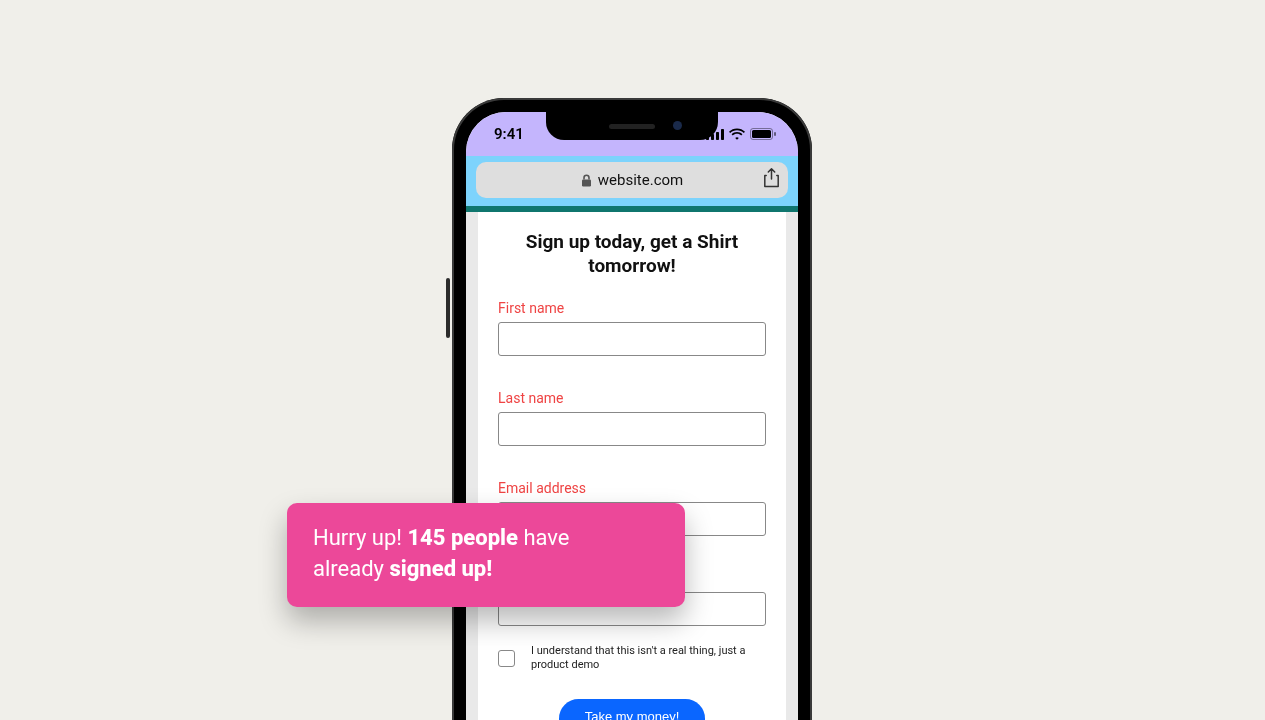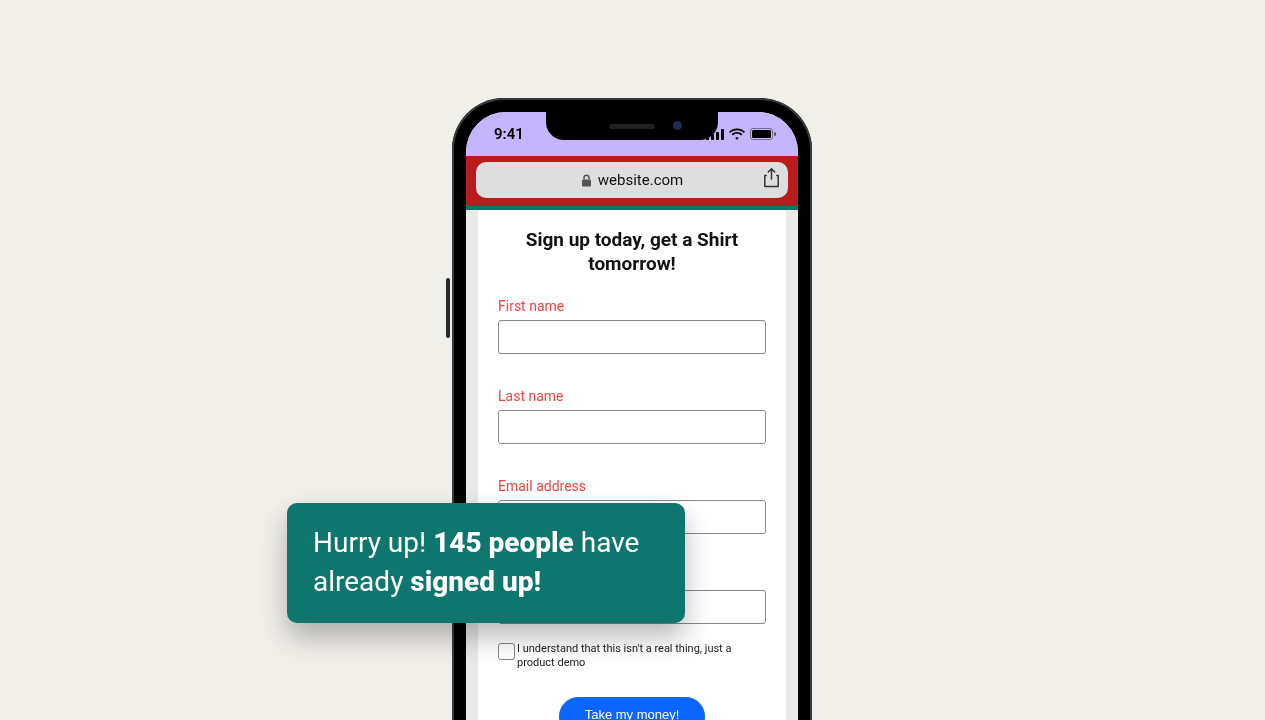--- a/index.html
+++ b/index.html
@@ -89,23 +89,23 @@
   }
   .status-right {
     display: flex;
     align-items: center;
     gap: 5px;
   }
   .status-right svg { display: block; }
 
   
   .browser-bar {
-    background: #b91c1c;
+    background: #7dd3fc;
     padding: 6px 10px 8px 10px;
-    border-bottom: 4px solid #0f766e;
+    border-bottom: 6px solid #0f766e;
   }
   .address-pill {
     background: #dedede;
     border-radius: 10px;
     height: 36px;
     display: flex;
     align-items: center;
     position: relative;
     justify-content: center;
   }
@@ -154,22 +154,22 @@
     width: 100%;
     height: 34px;
     border: 1px solid #888;
     border-radius: 3px;
     background: #fff;
     padding: 0 8px;
     font-size: 14px;
   }
   .checkbox-row {
     display: flex;
-    align-items: flex-start;
-    gap: 2px;
+    align-items: center;
+    gap: 16px;
     margin-top: 18px;
     margin-bottom: 26px;
   }
   .checkbox {
     width: 17px;
     height: 17px;
     border: 1px solid #888;
     border-radius: 3px;
     background: #fff;
     flex-shrink: 0;
@@ -192,25 +192,25 @@
     font-weight: 500;
     cursor: pointer;
   }
 
   
   .banner {
     position: absolute;
     left: 287px;
     top: 503px;
     width: 398px;
-    background: #0f766e;
+    background: #ec4899;
     color: #fff;
     border-radius: 10px;
     padding: 20px 42px 22px 26px;
-    font-size: 28px;
+    font-size: 22px;
     line-height: 1.4;
     box-shadow: 0 14px 28px rgba(0,0,0,0.28);
     z-index: 50;
   }
   .banner b { font-weight: 800; }
 </style>
 </head>
 <body>
 
 <div class="phone">

